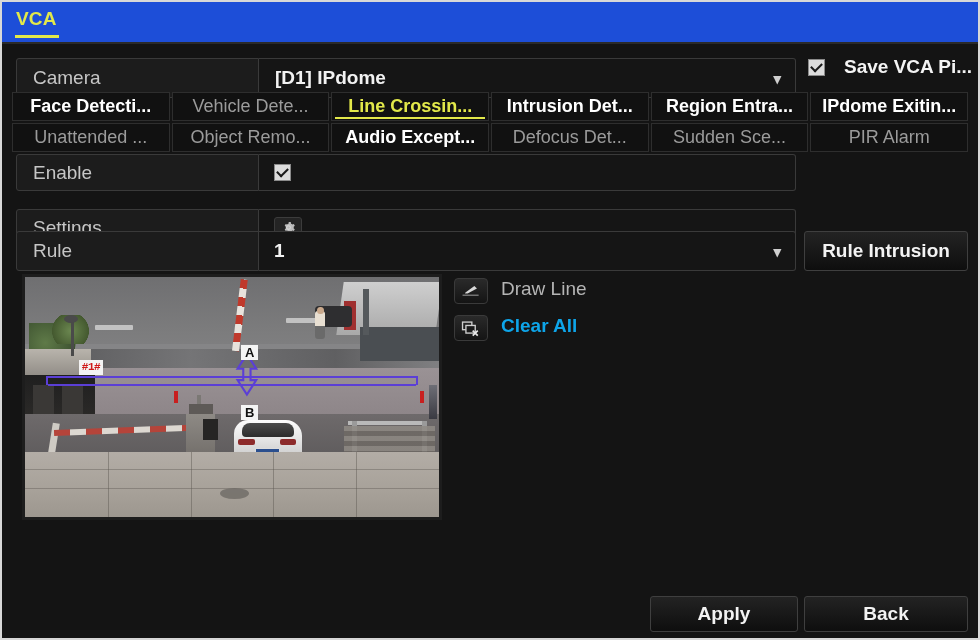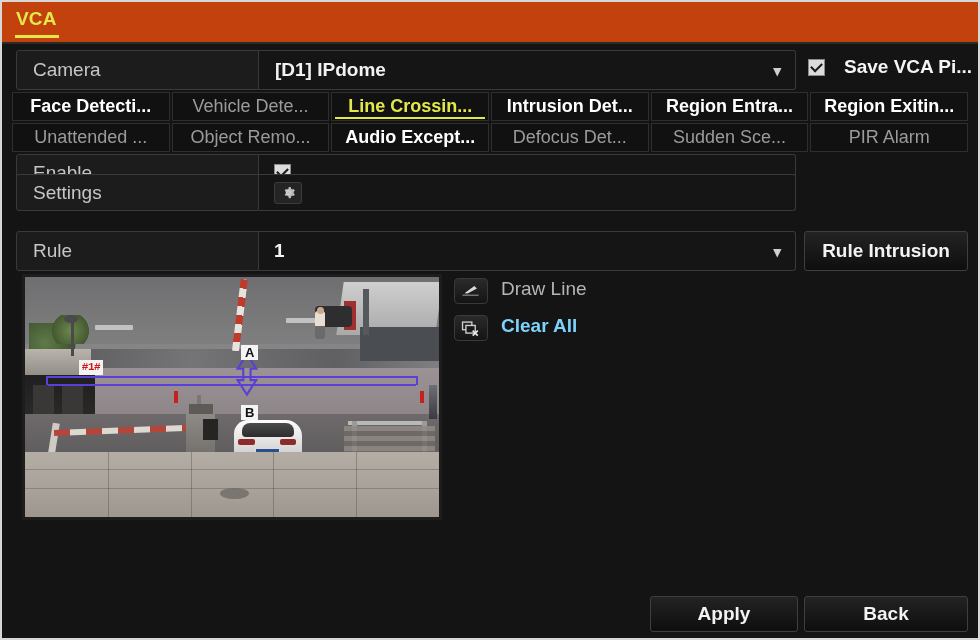--- a/index.html
+++ b/index.html
@@ -12,39 +12,39 @@
   #app {
     position: relative;
     width: 980px; height: 640px;
     background: #141414;
     border: 2px solid #d8d8d8;
   }
 
   
   #titlebar {
     position: absolute; left: 0; top: 0; width: 976px; height: 40px;
-    background: #c2410c;
+    background: #1d4ed8;
   }
   #title-text {
     position: absolute; left: 14px; top: 6px;
     font-size: 19px; font-weight: bold; color: #e2e84a;
     letter-spacing: .2px;
   }
   #title-underline {
     position: absolute; left: 13px; top: 33px; width: 44px; height: 3px;
     background: #e2e84a;
   }
   #title-rule {
     position: absolute; left: 0; top: 40px; width: 976px; height: 2px;
     background: #2a2a2a;
   }
 
   
   #camera-row {
-    position: absolute; left: 14px; top: 48px;
+    position: absolute; left: 14px; top: 56px;
     width: 780px; height: 40px;
     display: flex;
   }
   #camera-label {
     width: 243px; height: 100%;
     display: flex; align-items: center;
     padding-left: 16px;
     font-size: 19px; color: #c6c6c6;
     background: #1c1c1c;
     border: 1px solid #3a3a3a;
@@ -133,21 +133,21 @@
     position: relative;
     flex: 1; height: 100%;
     display: flex; align-items: center; padding-left: 15px;
     background: #151515;
     border: 1px solid #3a3a3a;
     border-left: none;
     border-radius: 0 3px 3px 0;
     font-size: 19px; color: #f2f2f2; font-weight: bold;
   }
   #row-enable   { top: 152px; width: 780px; }
-  #row-settings { top: 172px; width: 780px; }
+  #row-settings { top: 207px; width: 780px; }
   #row-rule     { top: 229px; width: 780px; height: 40px; }
   #row-rule .kv-key  { border-radius: 3px 0 0 3px; }
 
   .gear-btn {
     width: 28px; height: 22px;
     background: #242424;
     border: 1px solid #3c3c3c;
     border-radius: 3px;
     display: flex; align-items: center; justify-content: center;
   }
@@ -339,21 +339,21 @@
   }
   .tool-icon {
     width:34px; height:26px;
     background:linear-gradient(#2a2a2a,#141414);
     border:1px solid #3a3a3a;
     border-radius:4px;
     display:flex; align-items:center; justify-content:center;
     flex:0 0 auto;
   }
   .tool-label { font-size:19px; color:#b5b5b5; white-space:nowrap; }
-  .tool-label.strong { color:#7dd3fc; font-weight:bold; }
+  .tool-label.strong { color:#0ea5e9; font-weight:bold; }
 
   
   #apply-btn { position:absolute; left:648px; top:594px; width:148px; height:36px; }
   #back-btn  { position:absolute; left:802px; top:594px; width:164px; height:36px; }
 </style>
 </head>
 <body>
 
 <div id="app">
 
@@ -376,21 +376,21 @@
     <span id="save-vca-label">Save VCA Pi...</span>
   </div>
 
   <div id="tabs">
     <div class="tab-row">
       <div class="tab on">Face Detecti...</div>
       <div class="tab">Vehicle Dete...</div>
       <div class="tab sel">Line Crossin...</div>
       <div class="tab on">Intrusion Det...</div>
       <div class="tab on">Region Entra...</div>
-      <div class="tab on">Region Exitin...</div>
+      <div class="tab on">IPdome Exitin...</div>
     </div>
     <div class="tab-row second">
       <div class="tab">Unattended ...</div>
       <div class="tab">Object Remo...</div>
       <div class="tab on">Audio Except...</div>
       <div class="tab">Defocus Det...</div>
       <div class="tab">Sudden Sce...</div>
       <div class="tab">PIR Alarm</div>
     </div>
   </div>

